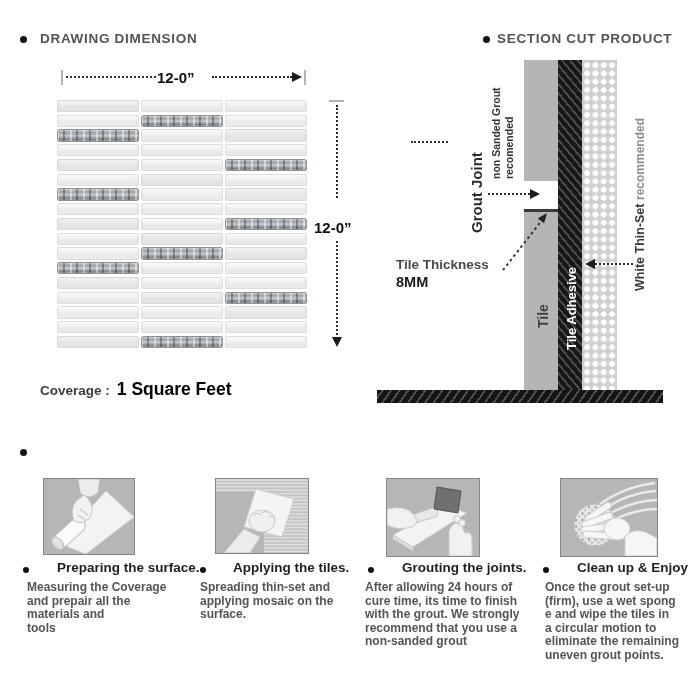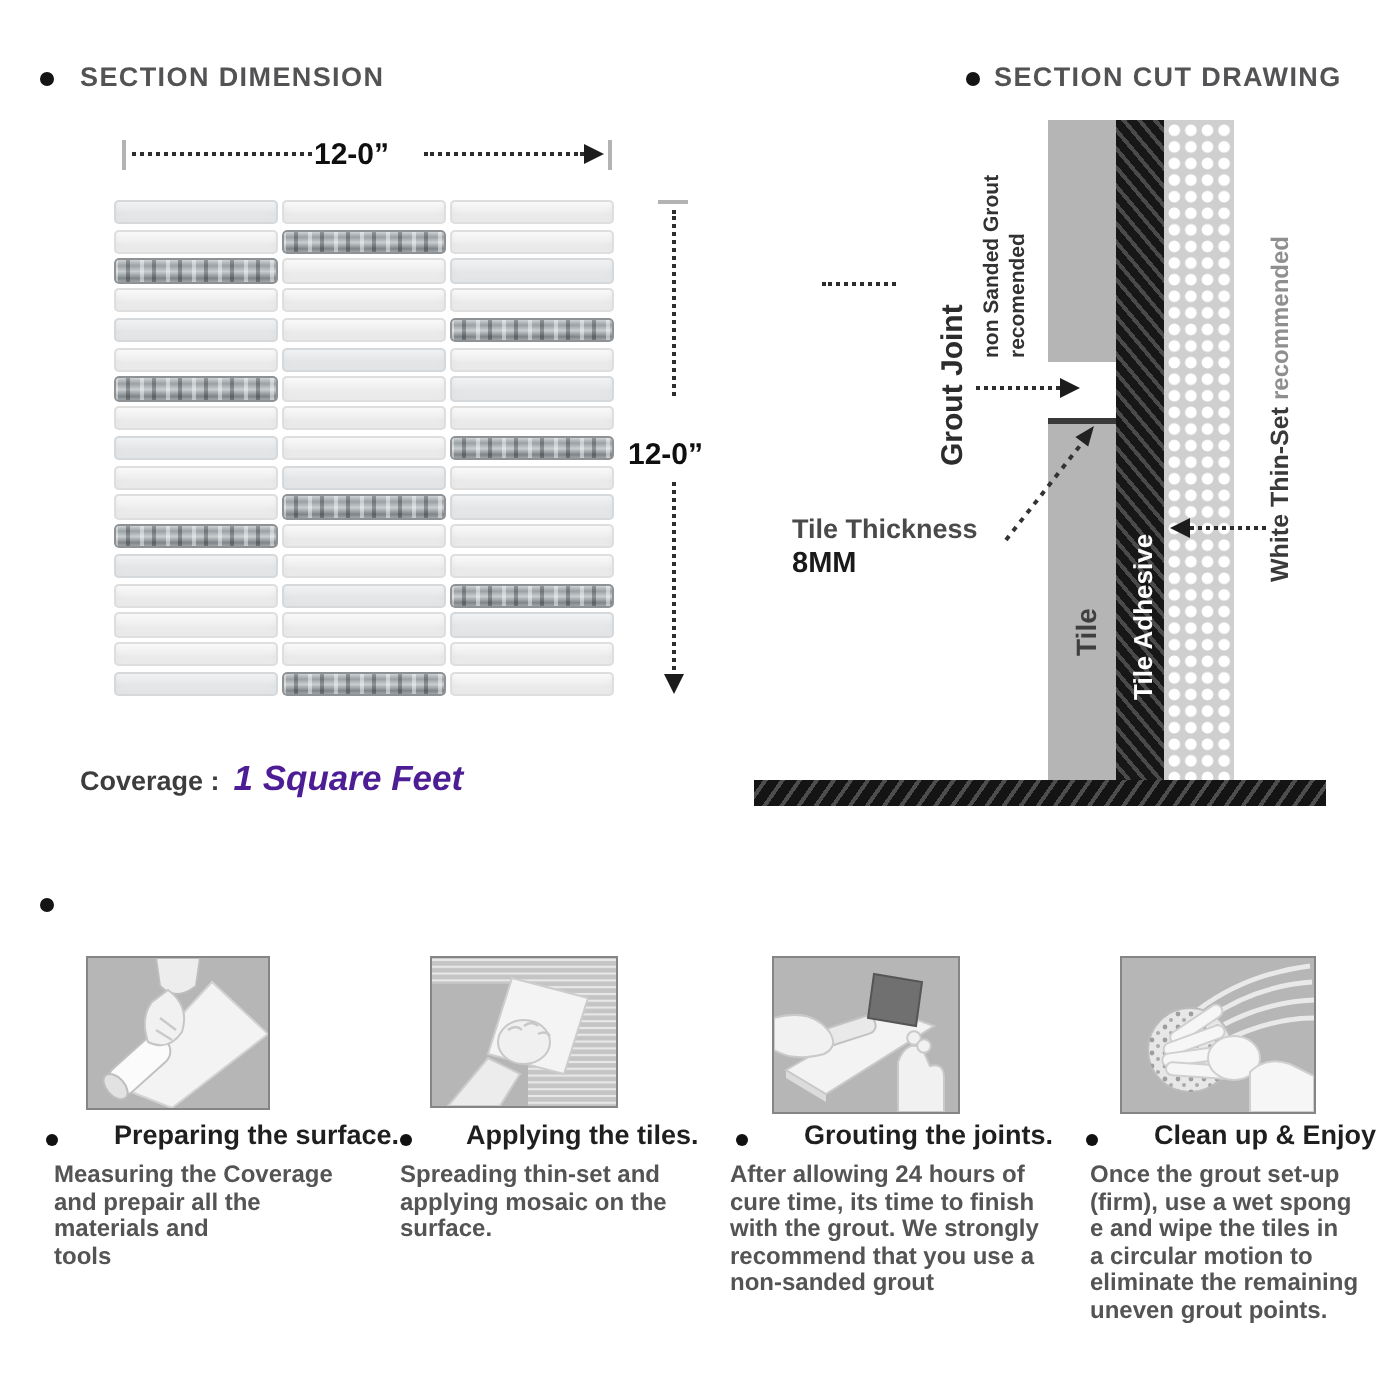--- a/index.html
+++ b/index.html
@@ -45,21 +45,21 @@
   .step-title{position:absolute;font-size:13.5px;font-weight:700;color:#1f1f1f;white-space:nowrap;padding-left:21px;}
   .step-bullet{position:absolute;width:6px;height:6px;border-radius:50%;background:#111;}
   .step-body{position:absolute;font-size:12px;font-weight:700;color:#545454;line-height:13.6px;white-space:pre-line;}
 </style>
 </head>
 <body>
 
 <div id="page">
 
   <div class="bullet" style="left:20px;top:36px;"></div>
-  <div class="heading" style="left:40px;top:31px;">SECTION DIMENSION</div>
+  <div class="heading" style="left:40px;top:31px;">DRAWING DIMENSION</div>
 
   <div class="tickv" style="left:61px;top:70px;"></div>
   <div class="hdots" style="left:66px;top:76px;width:90px;"></div>
   <div class="dim-label" style="left:157px;top:69px;width:52px;">12-0”</div>
   <div class="hdots" style="left:212px;top:76px;width:80px;"></div>
   <div class="arrow-right" style="left:292px;top:72px;"></div>
   <div class="tickv" style="left:304px;top:70px;"></div>
 
   <div id="mosaic">
       <div class="tile-cell vein"></div>
@@ -116,25 +116,25 @@
     </div>
 
   <div class="tickh" style="left:329px;top:100px;"></div>
   <div class="vdots" style="left:336px;top:105px;height:93px;"></div>
   <div class="dim-label" style="left:314px;top:219px;width:50px;">12-0”</div>
   <div class="vdots" style="left:336px;top:241px;height:94px;"></div>
   <div class="arrow-down" style="left:332px;top:337px;"></div>
 
   <div class="abs" style="left:40px;top:359px;display:flex;align-items:baseline;gap:7px;">
     <span style="font-size:13.5px;font-weight:700;color:#3d3d3d;margin-top:24px;">Coverage :</span>
-    <span style="font-size:17.5px;font-weight:700;color:#4c1d95;font-style:italic;">1 Square Feet</span>
+    <span style="font-size:17.5px;font-weight:700;color:#000000;">1 Square Feet</span>
   </div>
 
   <div class="bullet" style="left:483px;top:36px;"></div>
-  <div class="heading" style="left:497px;top:31px;">SECTION CUT DRAWING</div>
+  <div class="heading" style="left:497px;top:31px;">SECTION CUT PRODUCT</div>
 
   <div class="tile-bar" style="top:60px;height:121px;"></div>
   <div class="tile-bar" style="top:209px;height:181px;border-top:3px solid #3a3a3a;box-sizing:border-box;"></div>
   <div class="hatch" style="left:558px;top:60px;width:24px;height:330px;"></div>
   <div class="dots-col" style="left:582px;top:60px;width:35px;height:330px;"></div>
   <div class="floor" style="left:377px;top:390px;width:286px;height:13px;"></div>
 
   <div class="hdots" style="left:411px;top:141px;width:37px;"></div>
 
   <div class="vtext" style="left:468px;top:233px;width:145px;font-size:15px;color:#2c2c2c;">Grout Joint</div>

